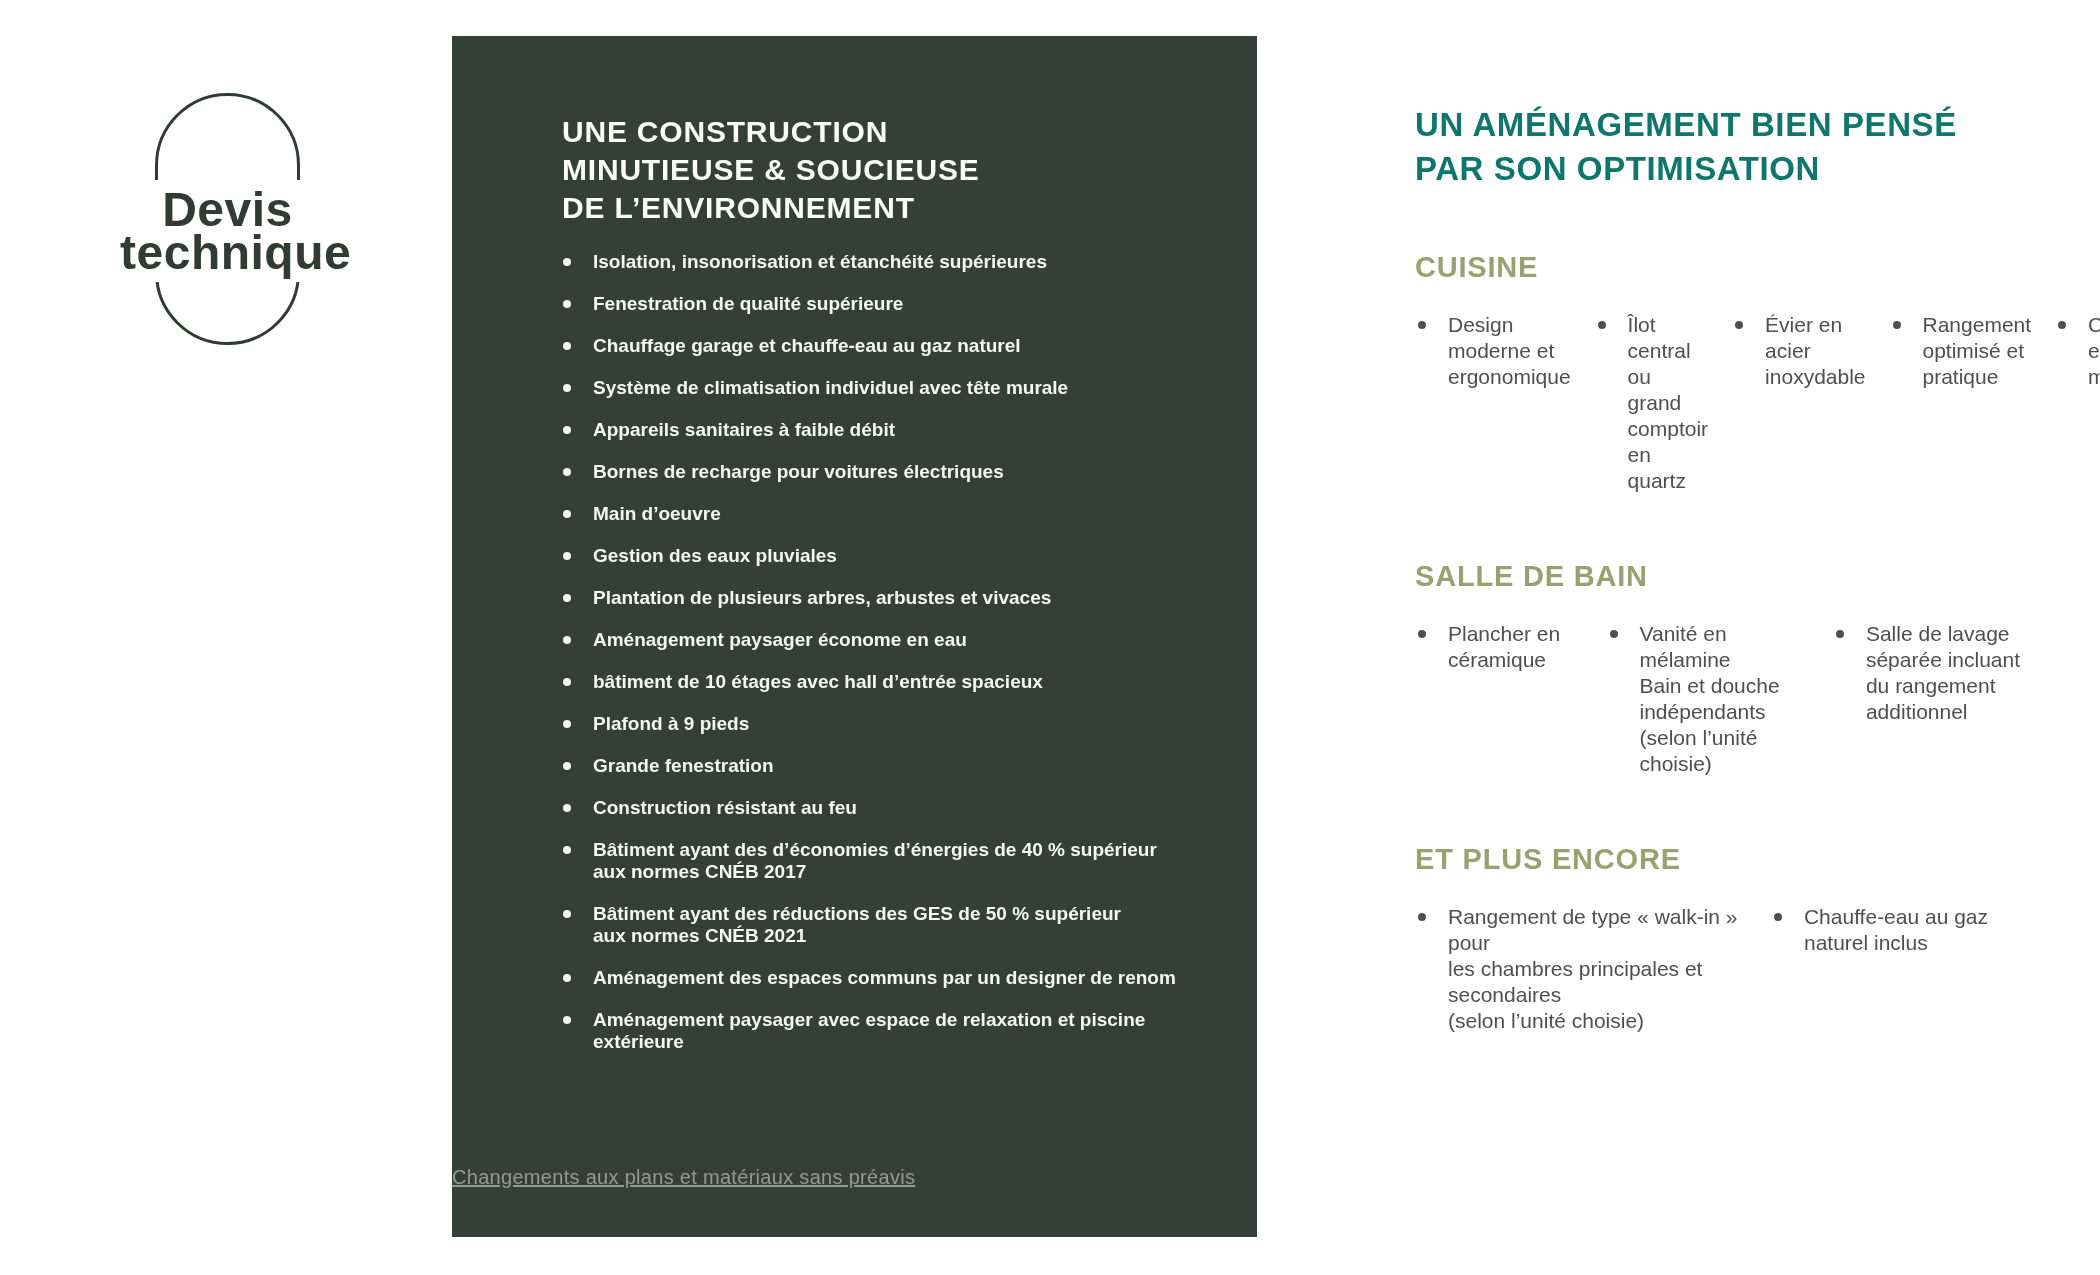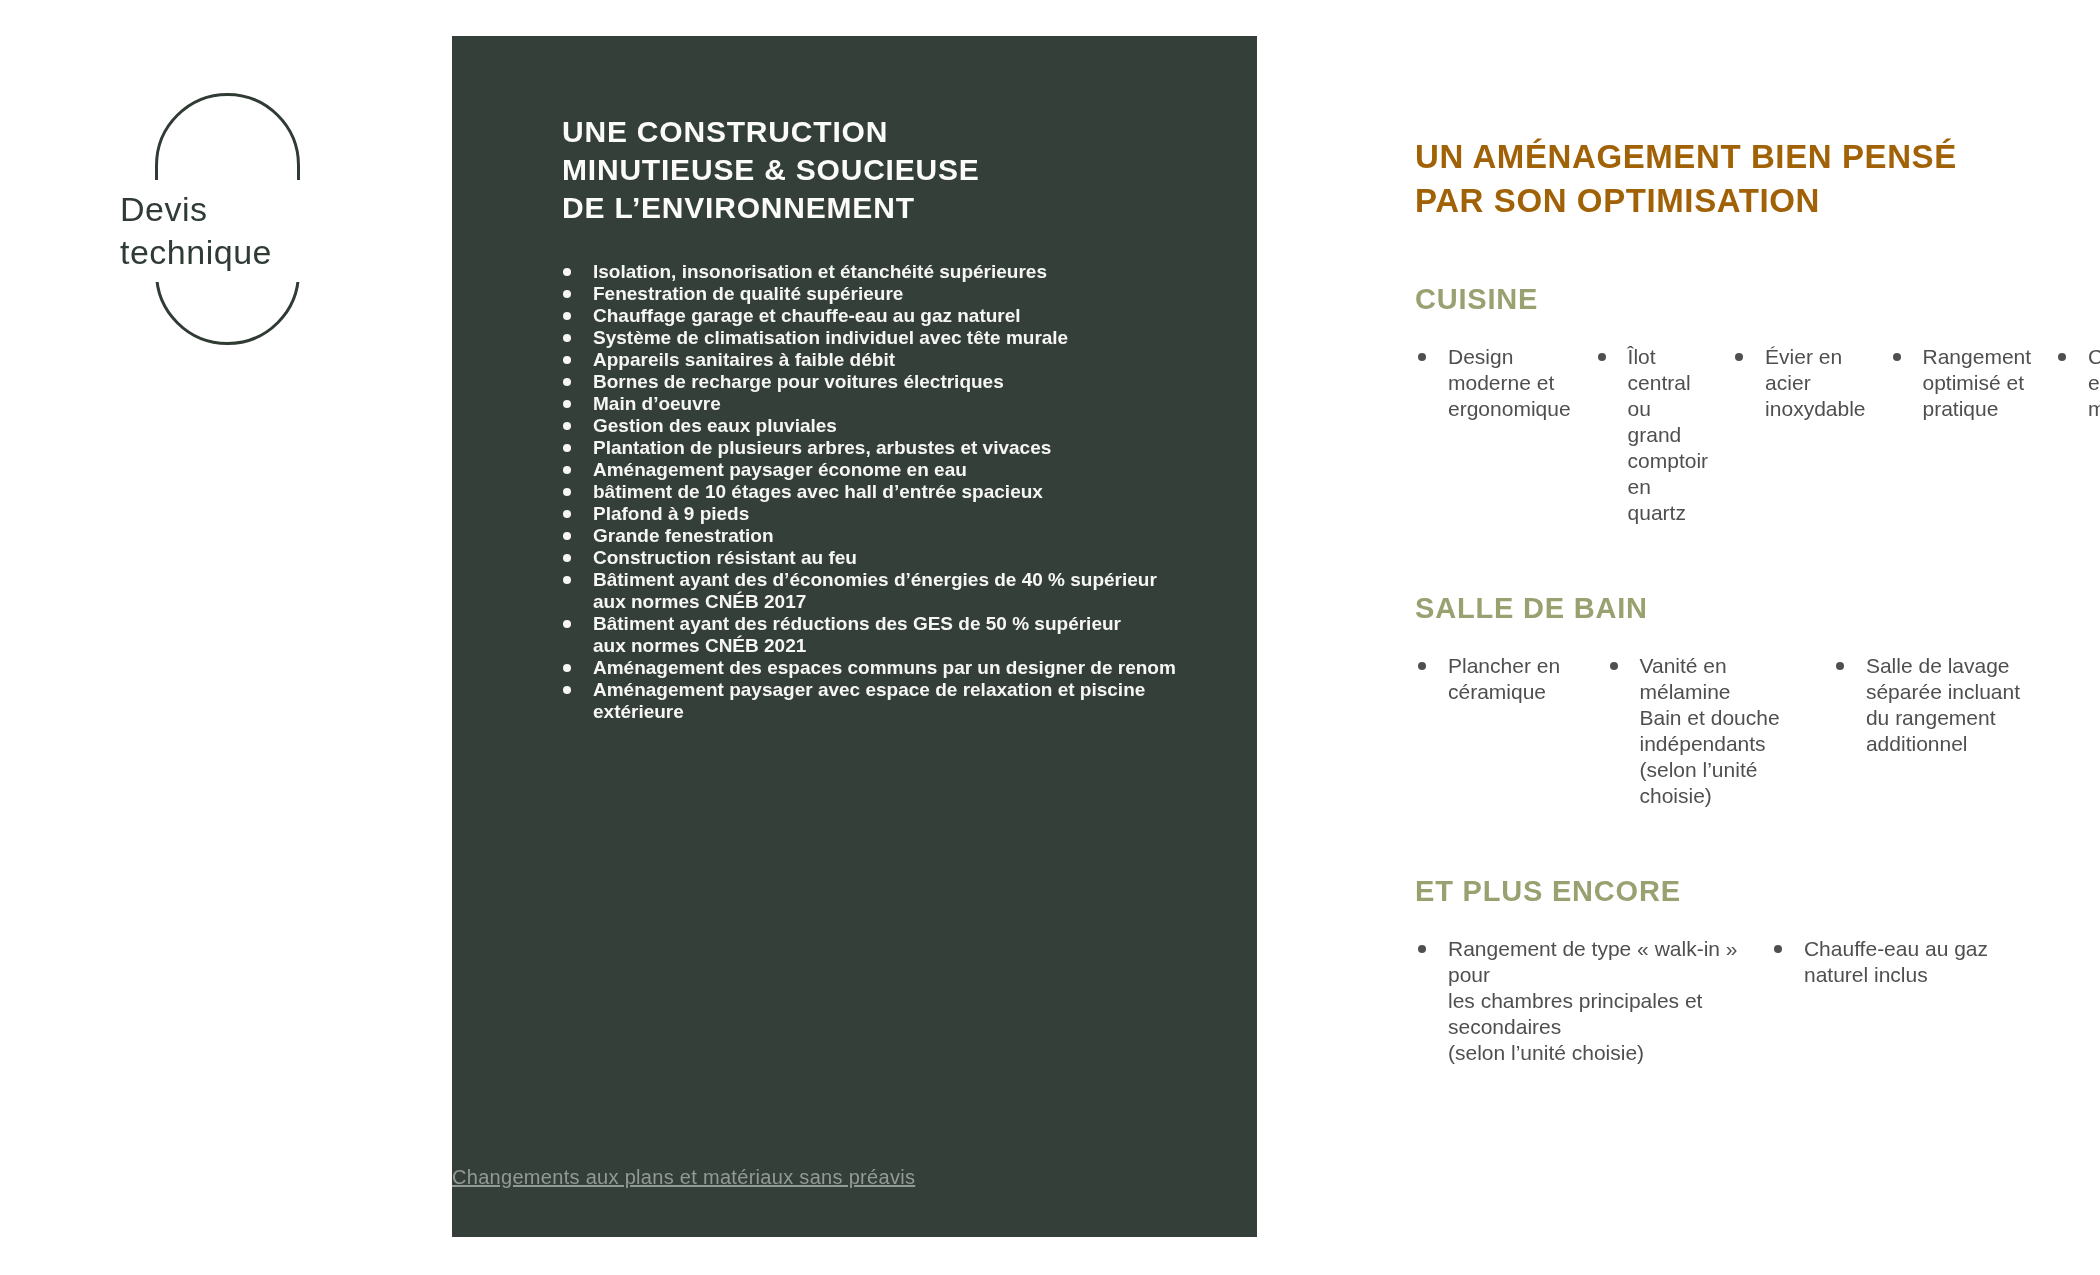--- a/index.html
+++ b/index.html
@@ -23,24 +23,24 @@
     border: 3px solid #303b34;
     border-radius: 85px;
   }
   .badge-label {
     position: absolute;
     left: 50%; top: 138px;
     transform: translate(-50%, -50%);
     width: 215px;
     background: #ffffff;
     padding: 8px 0;
-    text-align: left;
-    font-size: 34px;
+    text-align: center;
+    font-size: 48px;
     line-height: 43px;
-    font-weight: 400;
+    font-weight: 700;
     color: #2f3b34;
     white-space: pre-line;
     letter-spacing: 0.5px;
   }
 
   
   .panel {
     position: absolute;
     left: 452px; top: 36px;
     width: 805px; height: 1201px;
@@ -50,23 +50,24 @@
   .panel-title {
     color: #fbfbf9;
     font-size: 30px;
     line-height: 38px;
     font-weight: 700;
     letter-spacing: 0.8px;
     white-space: pre-line;
   }
   .panel-list {
     list-style: none;
-    margin-top: 34px;
+    margin-top: 24px;
     display: flex;
     flex-direction: column;
+    gap: 20px;
     max-width: 620px;
   }
   .panel-list li {
     position: relative;
     padding-left: 31px;
     color: #f6f6f3;
     font-size: 19px;
     line-height: 22px;
     font-weight: 700;
     white-space: pre-line;
@@ -89,27 +90,26 @@
     text-decoration: underline;
   }
 
   
   .right-col {
     position: absolute;
     left: 1415px; top: 103px;
     width: 640px;
   }
   .right-title {
-    color: #a16207;
+    color: #0f766e;
     font-size: 33px;
     line-height: 44px;
     font-weight: 700;
     letter-spacing: 0.6px;
     white-space: pre-line;
-    margin-top: 32px;
   }
   .r-sections { margin-top: 60px; }
   .r-section { margin-bottom: 66px; }
   .r-section h3 {
     color: #9aa171;
     font-size: 29px;
     font-weight: 700;
     letter-spacing: 0.8px;
     margin-bottom: 28px;
   }

